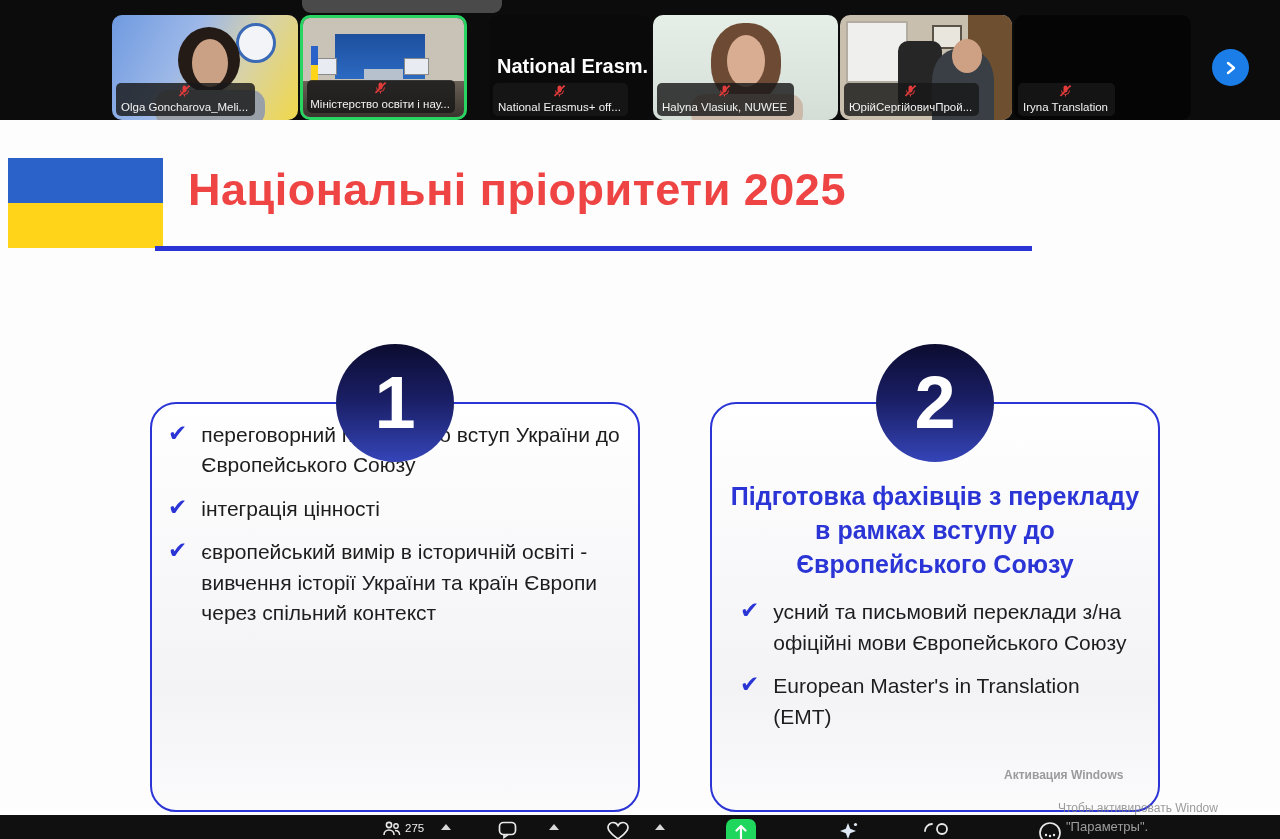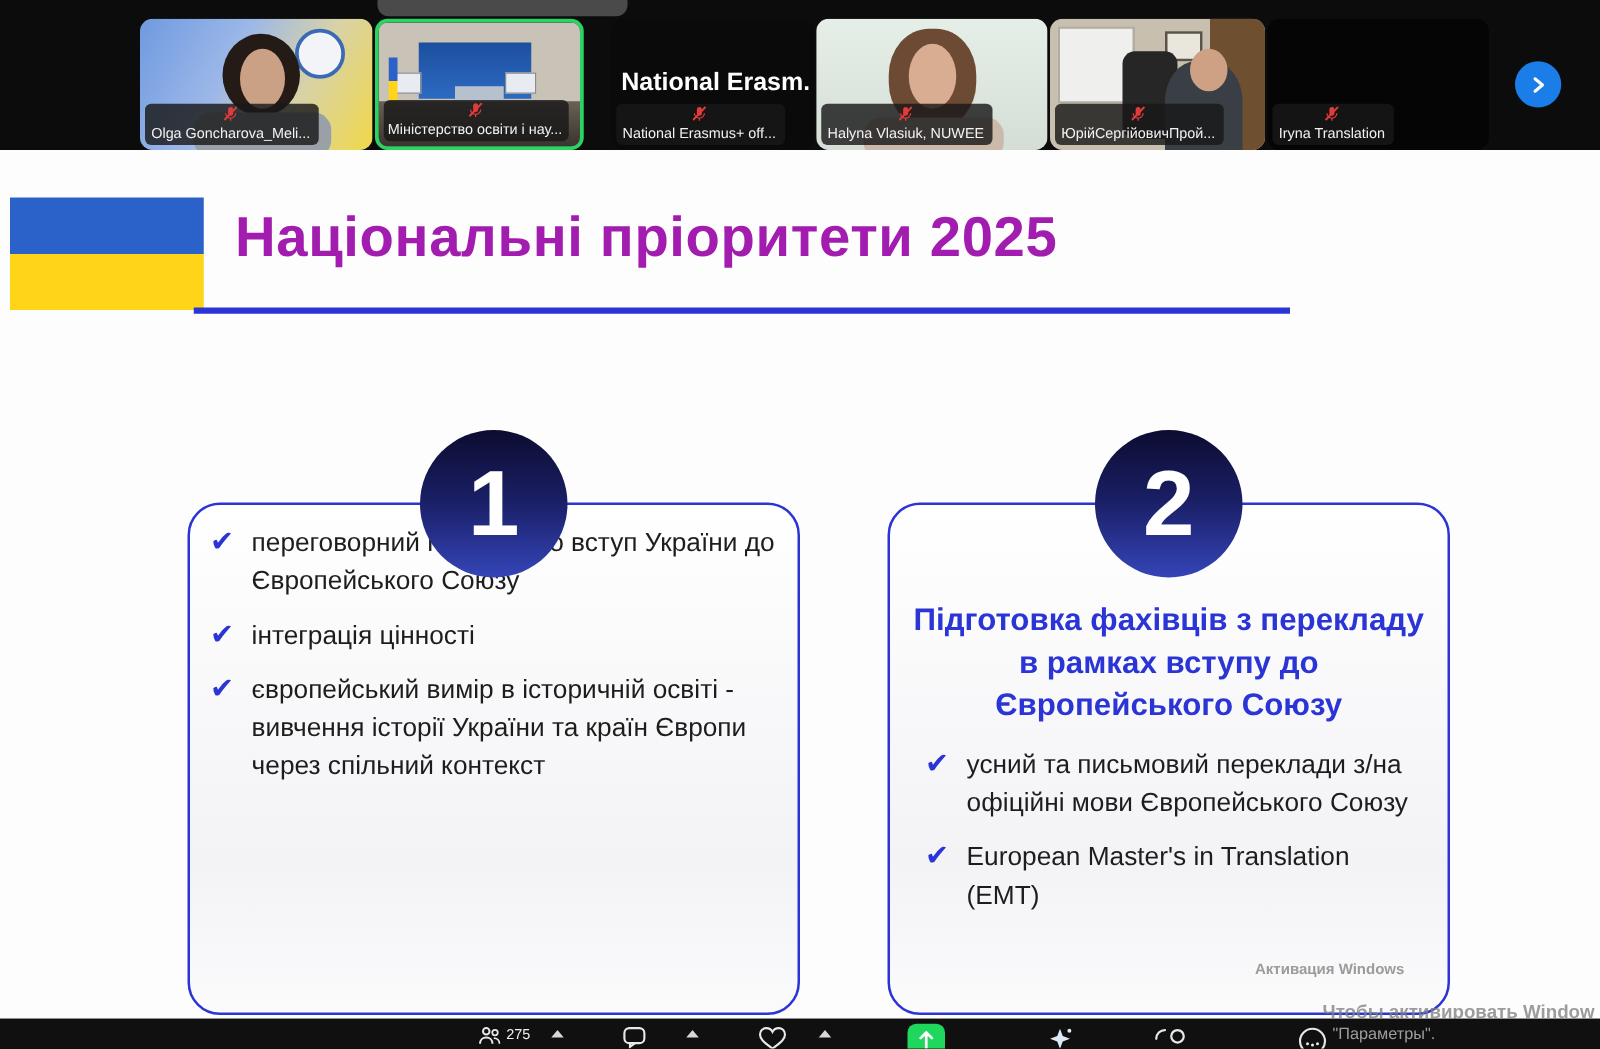--- a/index.html
+++ b/index.html
@@ -56,21 +56,21 @@
   .t5 .head{position:absolute;left:112px;top:24px;width:30px;height:34px;border-radius:50%;background:#cfa184;}
 
   .next-btn{position:absolute;left:1212px;top:49px;width:37px;height:37px;border-radius:50%;
             background:#1a7de8;display:flex;align-items:center;justify-content:center;}
 
   
   .slide{position:absolute;top:120px;left:0;width:1280px;height:695px;background:#fdfdfd;overflow:hidden;}
   .flag{position:absolute;left:8px;top:38px;width:155px;height:90px;
         background:linear-gradient(#2b62c9 50%,#ffd419 50%);}
   .slide-title{position:absolute;left:188px;top:44px;width:850px;font-size:45px;font-weight:bold;
-               color:#a21caf;letter-spacing:.5px;}
+               color:#ef4444;letter-spacing:.5px;}
   .title-rule{position:absolute;left:155px;top:126px;width:877px;height:5px;background:#2b35d6;}
 
   .gov-logo{position:absolute;left:1020px;top:66px;display:flex;align-items:center;gap:10px;}
   .gov-divider{width:2px;height:46px;background:#2646d4;}
   .o-mark{display:flex;align-items:center;gap:4px;}
   .o-ring{width:40px;height:40px;border:11px solid #2646d4;border-radius:50%;box-sizing:border-box;}
   .o-sq{display:flex;flex-direction:column;gap:5px;}
   .o-sq div{width:17px;height:13px;background:#2646d4;}
   .gov-text{color:#44506a;font-size:8.5px;font-weight:bold;letter-spacing:.8px;line-height:1.3;}
 
@@ -83,22 +83,22 @@
                display:flex;align-items:center;justify-content:center;}
   .card-circle span{color:#fff;font-size:74px;font-weight:bold;line-height:1;}
   .card-heading{margin:76px 14px 0;text-align:center;color:#2b35d6;font-size:25px;font-weight:bold;
                 line-height:1.35;}
   .bullets{margin:16px 0 0;padding:0 18px 0 16px;list-style:none;}
   .bullets li{display:flex;gap:14px;margin-bottom:13px;color:#1d1d1d;font-size:21px;line-height:1.45;}
   .bullets .chk{color:#2b35d6;font-size:23px;line-height:1.2;flex:0 0 auto;}
   .card2 .bullets{padding-left:28px;}
 
   .wm1{position:absolute;left:1004px;top:648px;font-size:12px;color:rgba(128,128,128,.78);font-weight:bold;}
-  .wm2{position:absolute;left:1058px;top:681px;font-size:15px;color:rgba(128,128,128,.78);
-       white-space:nowrap;font-weight:bold;}
+  .wm2{position:absolute;left:1058px;top:681px;font-size:12px;color:rgba(128,128,128,.78);
+       white-space:nowrap;}
 
   
   .bottom-bar{position:absolute;top:815px;left:0;width:1280px;height:24px;background:#101010;overflow:hidden;}
   .bb{position:absolute;top:6px;color:#e8e8e8;}
   .bb svg{display:block;}
   .count{font-size:11.5px;color:#efefef;}
   .caret{width:0;height:0;border-left:5px solid transparent;border-right:5px solid transparent;
          border-bottom:6px solid #d8d8d8;}
   .share-box{width:30px;height:30px;border-radius:7px;background:#1fd75c;display:flex;
              justify-content:center;padding-top:4px;box-sizing:border-box;}

